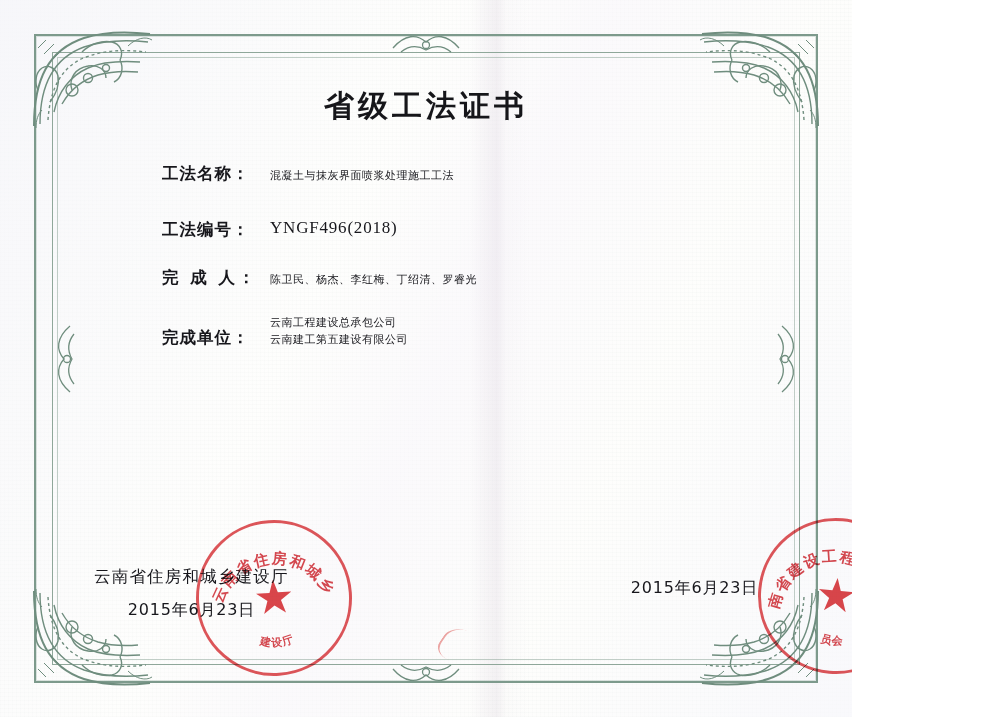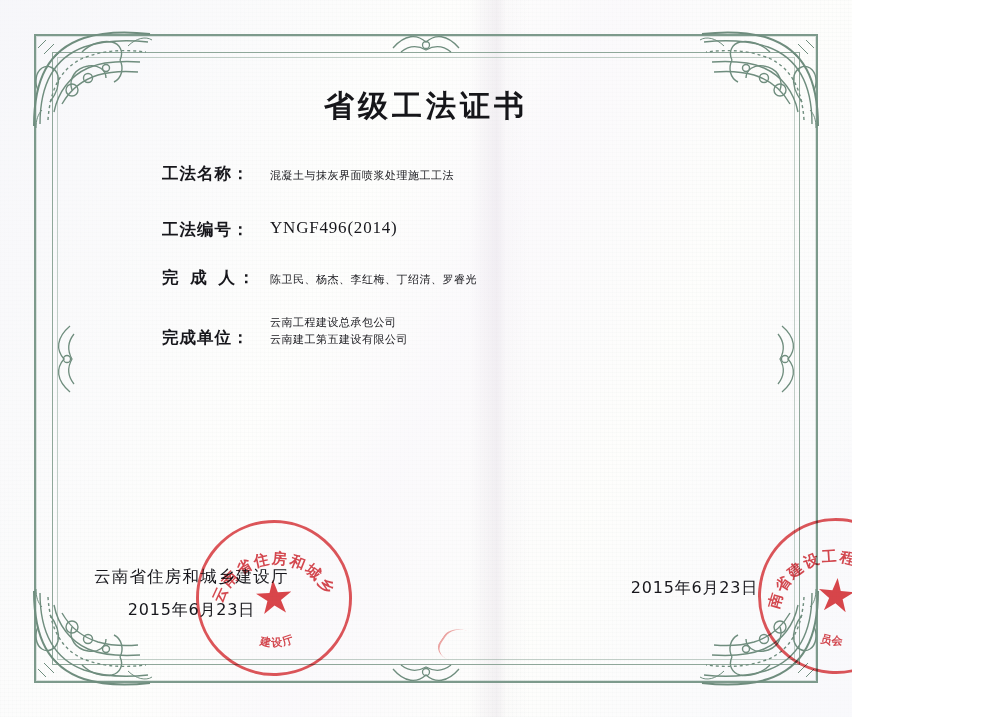--- a/index.html
+++ b/index.html
@@ -343,21 +343,21 @@
     <div class="fields">
 
       <div class="field-row row-name">
         <div class="field-label">工法名称：</div>
         <div class="field-value">混凝土与抹灰界面喷浆处理施工工法</div>
       </div>
 
 
       <div class="field-row row-code">
         <div class="field-label">工法编号：</div>
-        <div class="field-value">YNGF496(2014)</div>
+        <div class="field-value">YNGF496(2018)</div>
       </div>
 
       <div class="field-row row-persons">
         <div class="field-label">完 成 人：</div>
         <div class="field-value">陈卫民、杨杰、李红梅、丁绍清、罗睿光</div>
       </div>
 
       <div class="field-row row-unit">
         <div class="field-label">完成单位：</div>
         <div class="field-value">

